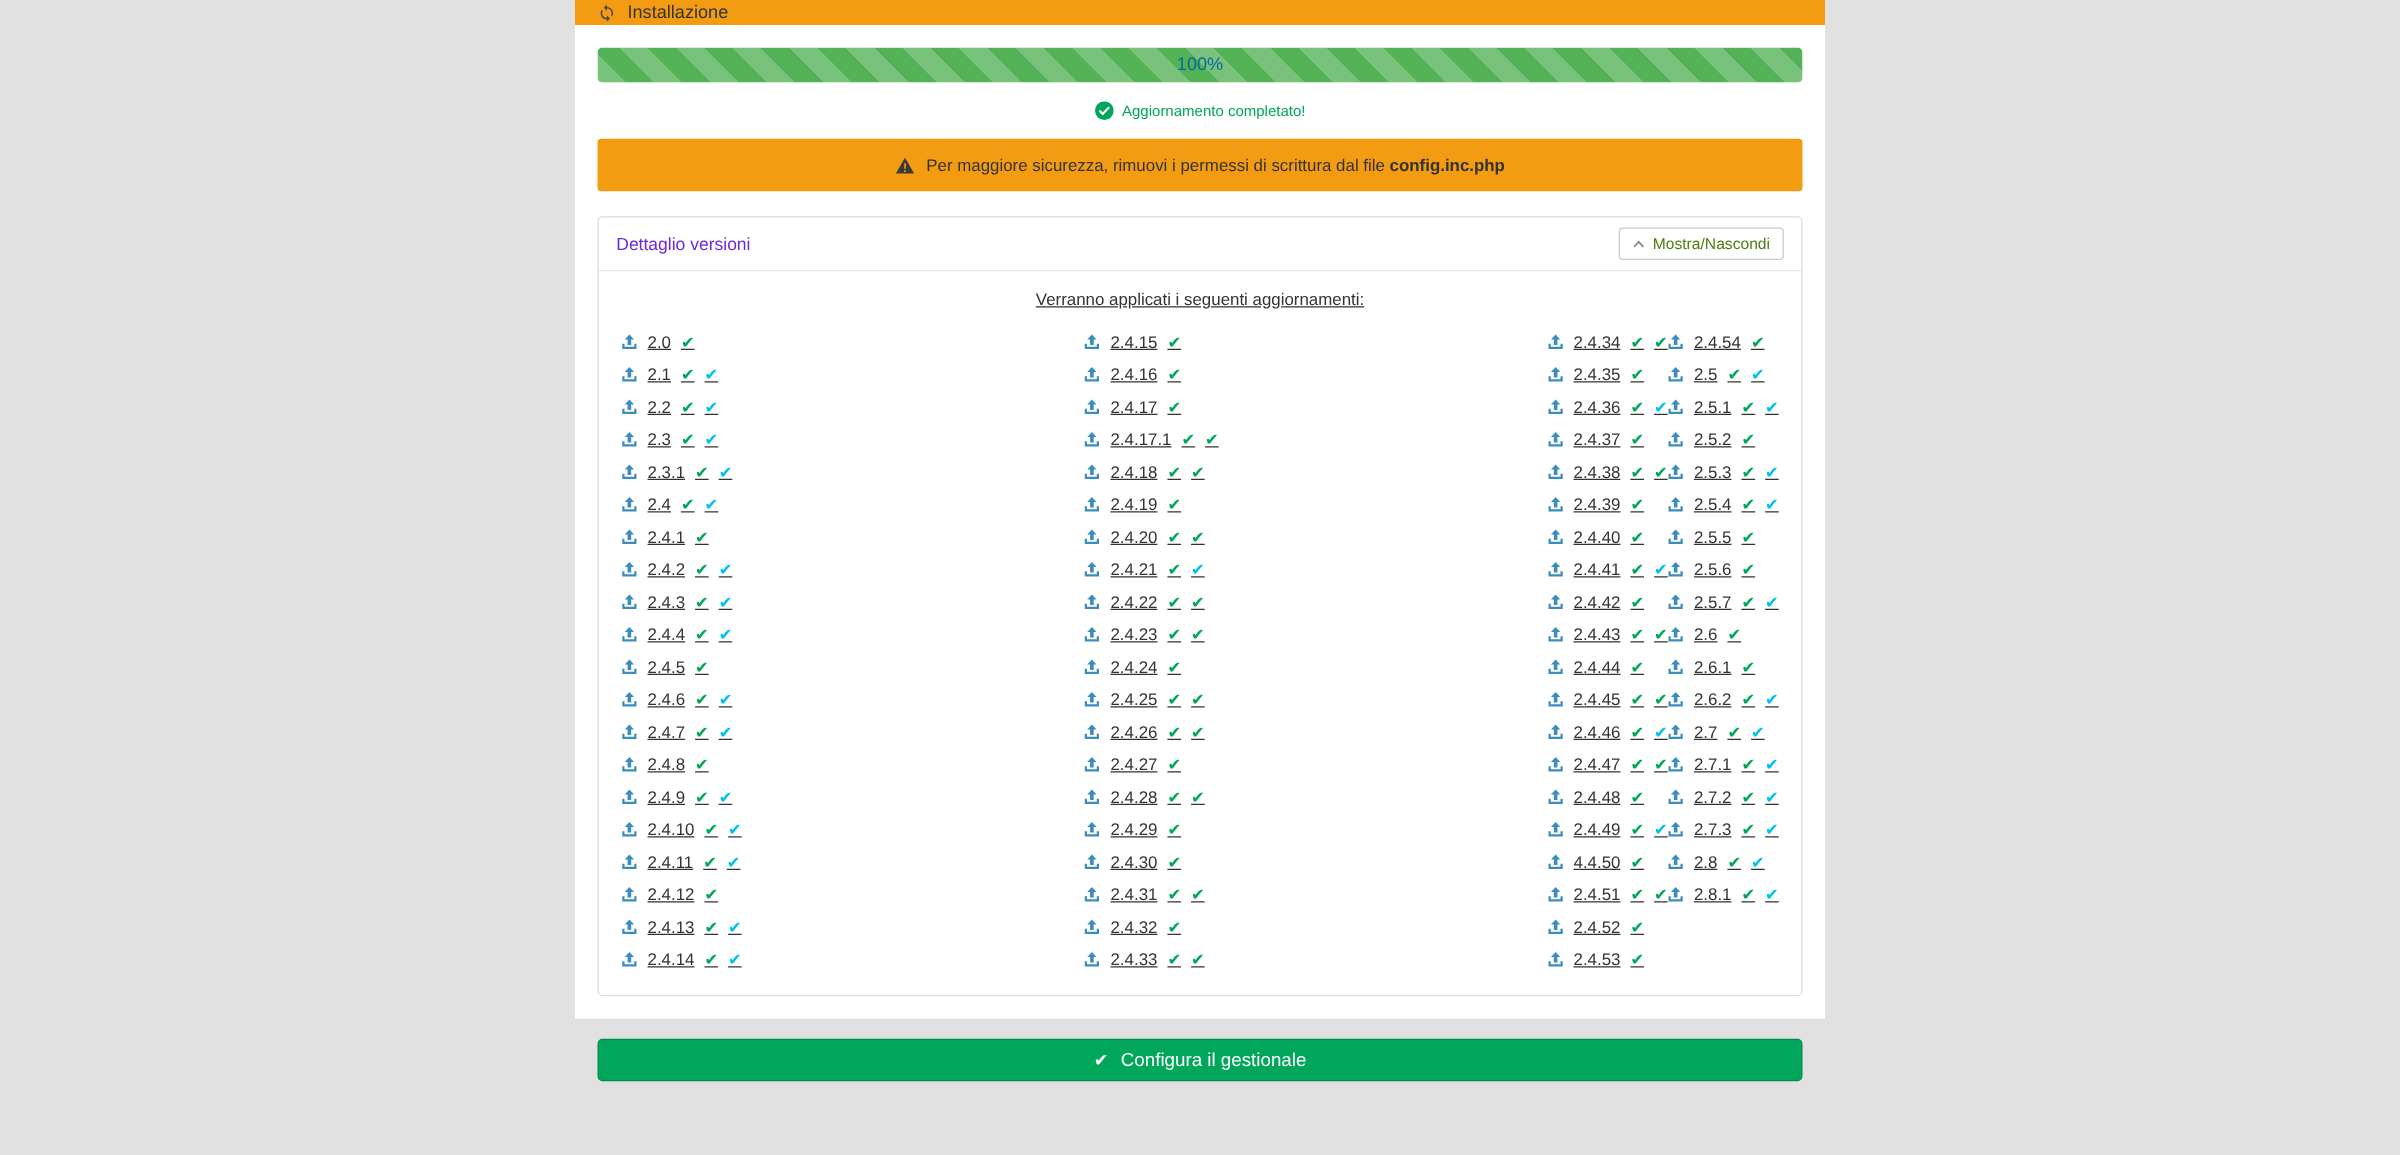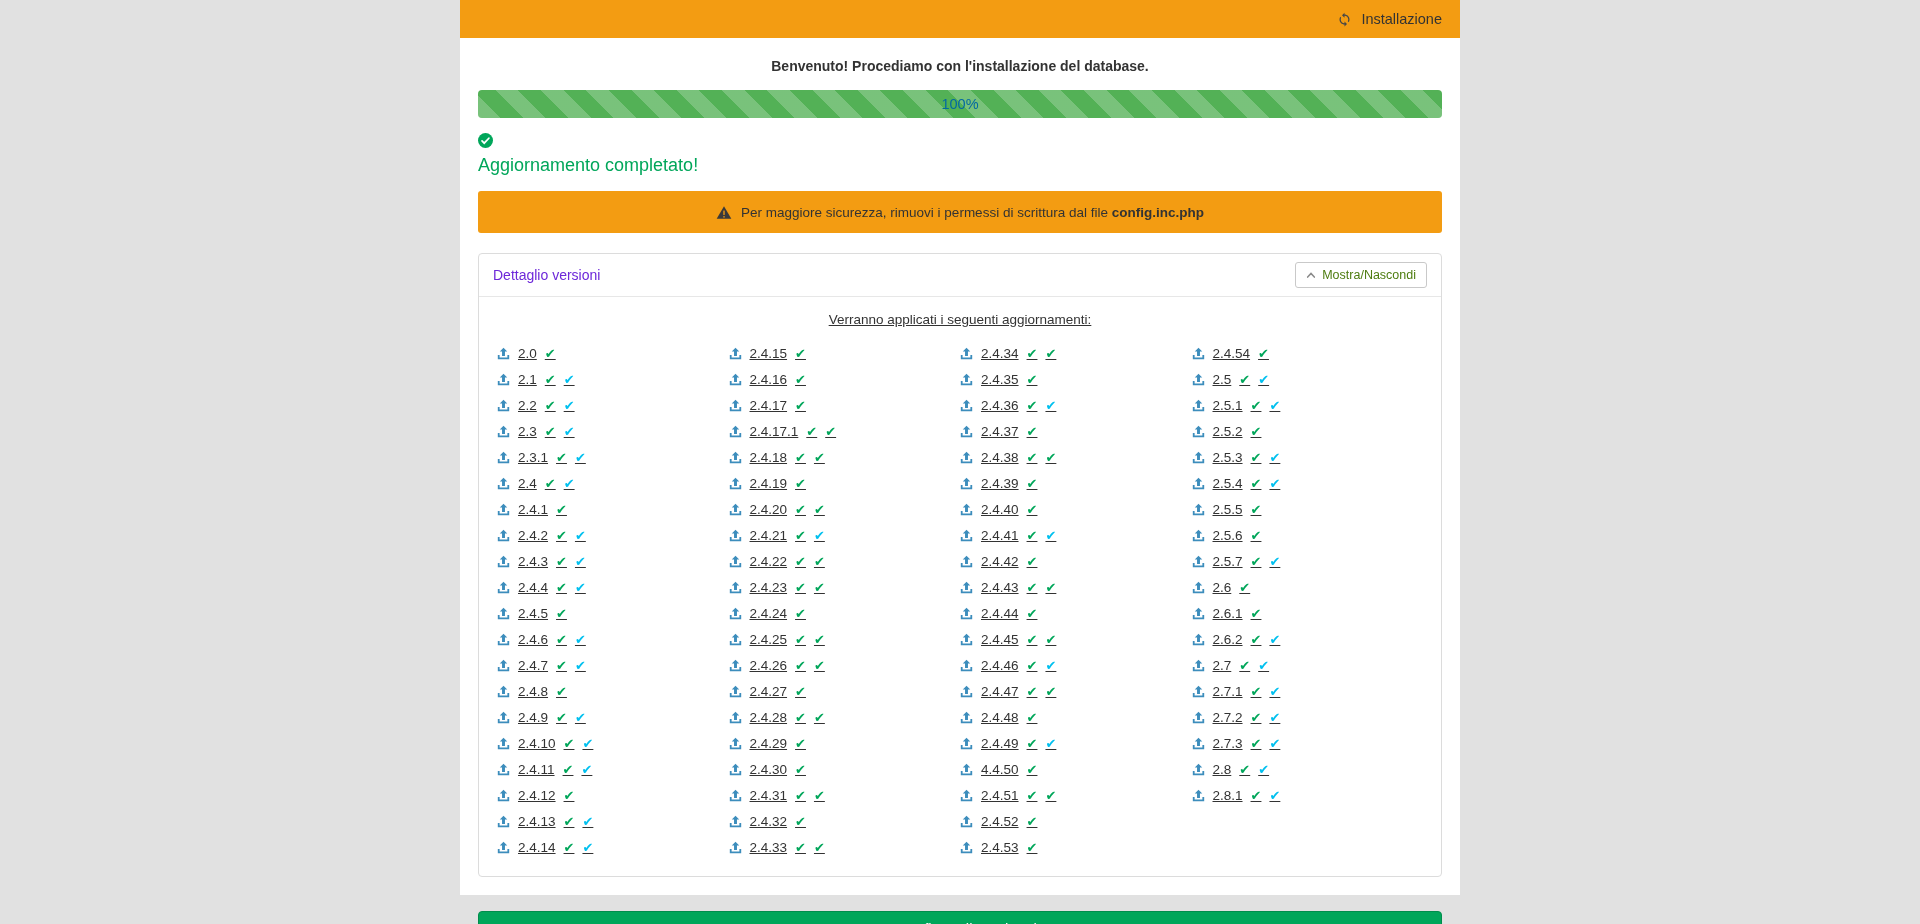--- a/index.html
+++ b/index.html
@@ -5,37 +5,37 @@
   :root{
     --page-bg:#e1e1e1; --header-bg:#f39c12; --alert-bg:#f39c12;
     --progress-green:#53b156; --success-green:#00a65a; --info-blue:#00c0ef;
     --primary-blue:#3c8dbc; --button-green:#00a65a;
   }
   *{box-sizing:border-box;margin:0;padding:0;}
   body{font-family:"Liberation Sans","DejaVu Sans",sans-serif;background:var(--page-bg);color:#333;}
   .page{min-height:924px;padding-bottom:6px;}
   .container{width:1000px;margin:0 auto;}
   .card{background:#fff;}
-  .card-header{background:var(--header-bg);height:38px;display:flex;align-items:center;gap:9px;padding:0 18px;font-size:14.5px;color:#333;justify-content:flex-end;}
+  .card-header{background:var(--header-bg);height:20px;display:flex;align-items:center;gap:9px;padding:0 18px;font-size:14.5px;color:#333;}
   .card-body{padding:18px;}
   .welcome{text-align:center;font-weight:bold;font-size:14px;padding:2px 0 16px;}
   .progress-track{height:28px;border-radius:4px;background:#f5f5f5;position:relative;overflow:hidden;}
   .progress-fill{height:100%;background-color:var(--progress-green);
     background-image:repeating-linear-gradient(45deg,rgba(255,255,255,.22) 0 16px,transparent 16px 32px);}
   .progress-label{position:absolute;top:0;left:0;right:0;bottom:0;display:flex;align-items:center;justify-content:center;font-size:14.5px;color:#0369a1;}
-  .success-line{display:flex;align-items:flex-start;justify-content:center;gap:7px;margin:15px 0;font-size:18px;color:var(--success-green);flex-direction:column;}
+  .success-line{display:flex;align-items:center;justify-content:center;gap:7px;margin:15px 0;font-size:12px;color:var(--success-green);}
   .alert-warning{background:var(--alert-bg);border-radius:3px;min-height:42px;display:flex;align-items:center;justify-content:center;gap:9px;font-size:13.5px;color:#333;padding:8px 16px;text-align:center;}
   .alert-warning .file{font-weight:bold;}
   .panel{border:1px solid #dcdcdc;border-radius:4px;margin-top:20px;}
   .panel-header{display:flex;align-items:center;justify-content:space-between;padding:8px 14px;border-bottom:1px solid #e7e7e7;}
   .panel-title{font-size:14px;color:#6d28d9;}
   .toggle-btn{display:flex;align-items:center;gap:6px;background:#fff;border:1px solid #c9c9c9;border-radius:3px;color:#4d7c0f;font-size:12.5px;padding:5px 10px;font-family:inherit;cursor:pointer;}
   .panel-body{padding:15px 18px 16px;text-decoration:underline;}
   .versions-intro{text-align:center;font-size:13.5px;padding-bottom:13px;}
-  .versions-grid{display:grid;grid-template-columns:repeat(4,1fr);grid-template-rows:repeat(20,26px);grid-auto-flow:column;}
+  .versions-grid{display:grid;grid-template-columns:repeat(2,1fr);grid-template-rows:repeat(20,26px);grid-auto-flow:column;}
   .version-item{display:flex;align-items:center;gap:8px;font-size:13.5px;color:#333;}
   .version-item .chk{font-size:13px;line-height:1;}
   .chk.success{color:var(--success-green);}
   .chk.info{color:var(--info-blue);}
   .up-icon svg,.icon svg{display:block;}
   .configure-btn{display:flex;align-items:center;justify-content:center;gap:10px;width:calc(100% - 36px);margin:16px 18px 0;height:34px;background:var(--button-green);border:1px solid #008d4c;border-radius:4px;color:#fff;font-size:15px;font-family:inherit;cursor:pointer;}
   .configure-btn .chk-white{font-size:14px;line-height:1;}
 </style>
 </head>
 <body>
@@ -47,21 +47,20 @@
       <div class="card-header">
         <span class="icon">
           <svg width="15" height="15" viewBox="0 0 24 24">
               <path style="fill:#474747" d="M12 4V1L8 5l4 4V6c3.31 0 6 2.69 6 6 0 1.01-.25 1.97-.7 2.8l1.46 1.46C19.54 15.03 20 13.57 20 12c0-4.42-3.58-8-8-8zm0 14c-3.31 0-6-2.69-6-6 0-1.01.25-1.97.7-2.8L5.24 7.74C4.46 8.97 4 10.43 4 12c0 4.42 3.58 8 8 8v3l4-4-4-4v3z"></path>
             </svg>
         </span>
         <span>Installazione</span>
       </div>
 
       <div class="card-body">
-        <div class="welcome">Benvenuto! Procediamo con l'installazione del database.</div>
 
         <div class="progress-track">
           <div class="progress-fill" style="width: 100%;"></div>
           <div class="progress-label">100%</div>
         </div>
 
         <div class="success-line">
           <span class="icon">
             <svg width="15" height="15" viewBox="0 0 16 16">
                 <circle cx="8" cy="8" r="8" style="fill:var(--success-green)"></circle>

